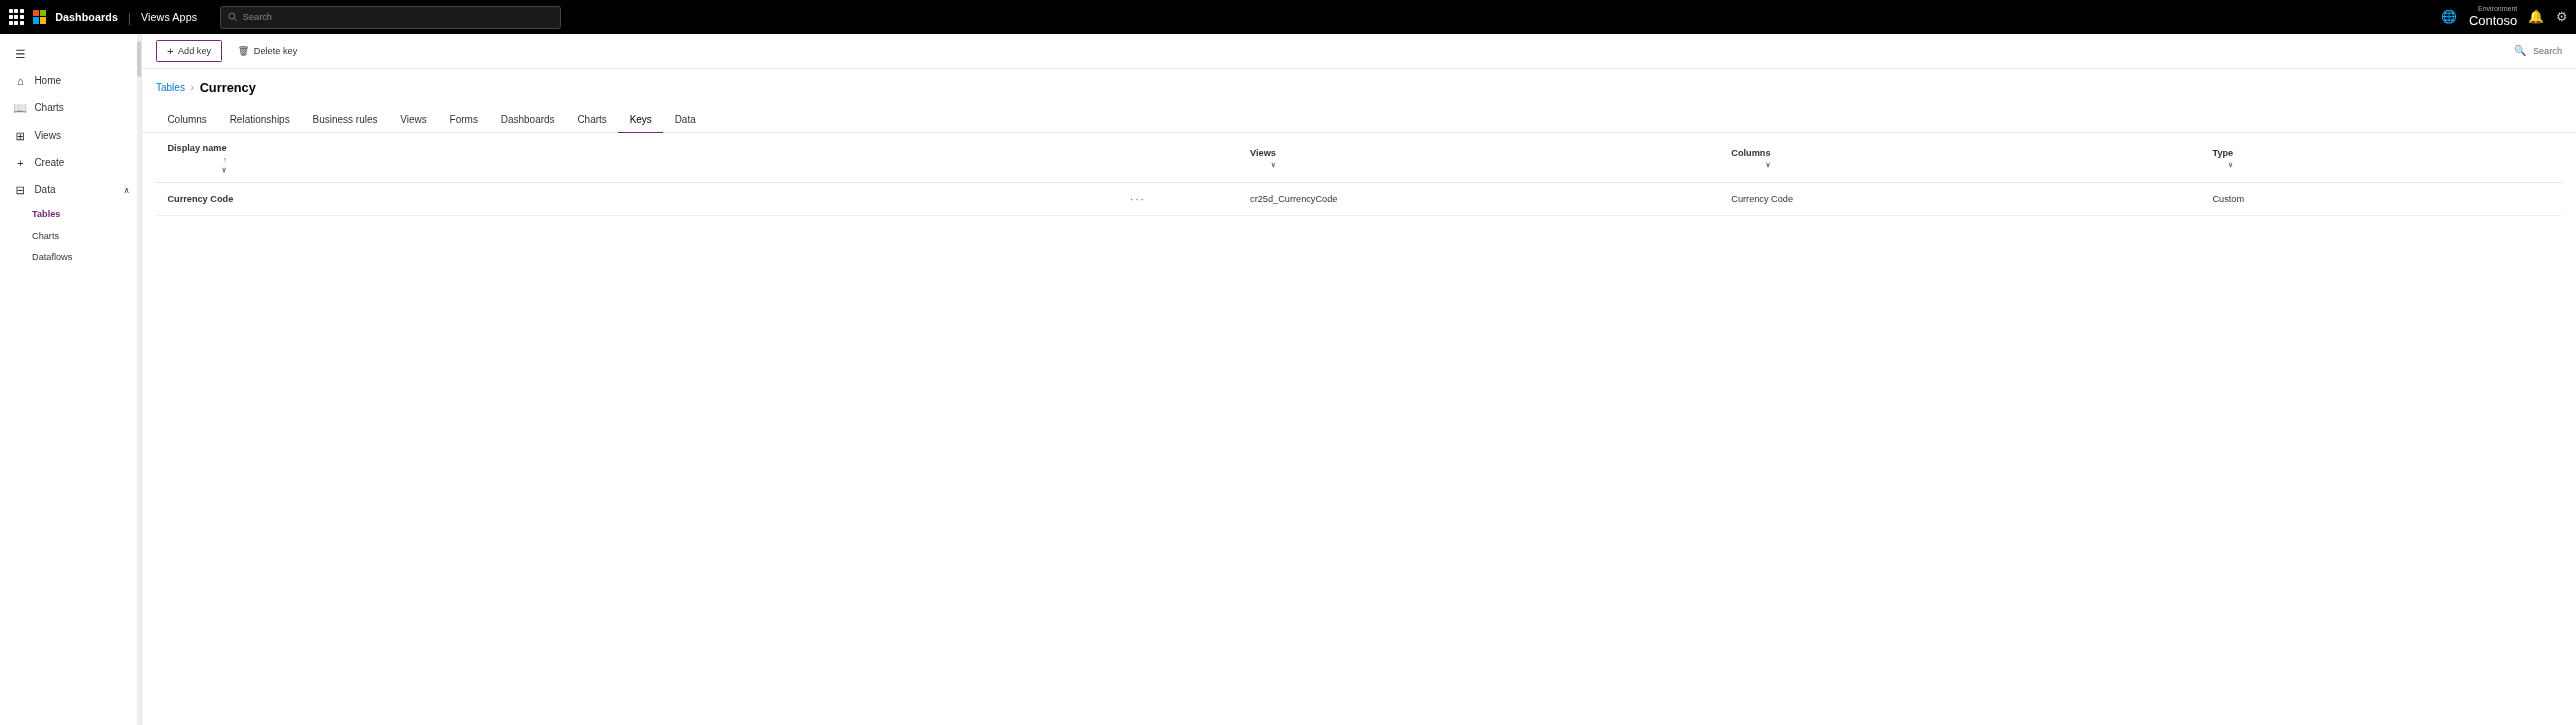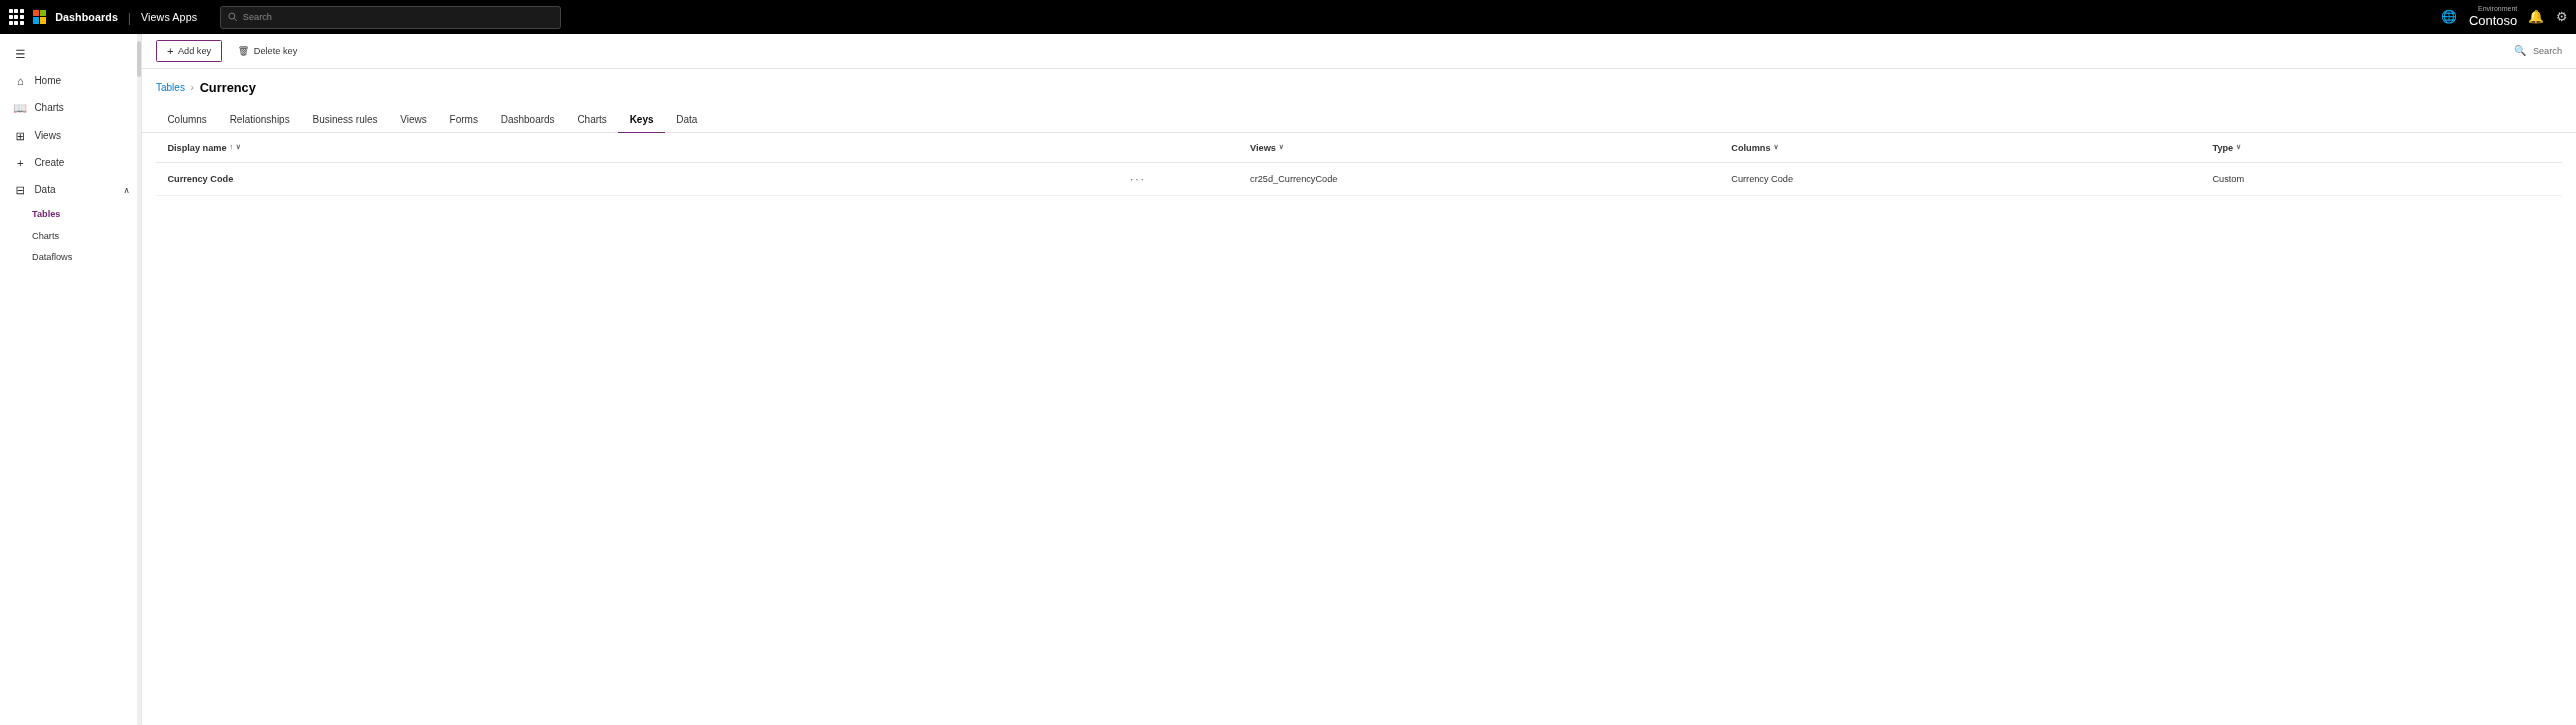--- a/index.html
+++ b/index.html
@@ -85,31 +85,31 @@
     .breadcrumb .bc-link { color: #0078d4; cursor: pointer; text-decoration: none; }
     .breadcrumb .bc-sep { color: #999; }
     .breadcrumb .bc-current { font-size: 12.8px; font-weight: 700; color: #000; }
 
     
     .tabs { display: flex; gap: 0; border-bottom: 0.7px solid #e5e5e5; padding: 0 14px; background: #fff; flex-shrink: 0; }
     .tab {
       padding: 7px 11.4px; cursor: pointer; font-size: 10px; color: #333;
       border-bottom: 1.4px solid transparent; white-space: nowrap; margin-bottom: -0.7px;
     }
-    .tab.active { color: #000; font-weight: 700; border-bottom-color: #742774; }
+    .tab.active { color: #000; font-weight: 400; border-bottom-color: #742774; }
 
     
     .table-area { padding: 0 14px; flex: 1; }
     .data-table { width: 100%; border-collapse: collapse; margin-top: 0; }
     .data-table thead tr { border-bottom: 0.7px solid #e5e5e5; }
     .data-table th {
       text-align: left; padding: 10px 11.4px 8.5px; font-size: 9.2px; font-weight: 600;
       color: #333; white-space: nowrap; cursor: pointer; user-select: none;
     }
-    .data-table th .sort-icons { display: inline-flex; align-items: flex-start; gap: 2.8px; }
+    .data-table th .sort-icons { display: inline-flex; align-items: flex-end; gap: 2.8px; flex-direction: column; }
     .data-table th .sort-up { font-size: 7px; }
     .data-table th .sort-down { font-size: 7px; color: #666; }
     .data-table tbody tr { border-bottom: 0.7px solid #f0f0f0; }
     .data-table td { padding: 10px 11.4px; font-size: 9.2px; color: #333; }
     .data-table td.display-name { font-weight: 700; }
     .col-display { width: 40%; }
     .col-name { width: 20%; }
     .col-columns { width: 20%; }
     .col-type { width: 15%; }
     .col-actions { width: 5%; }

